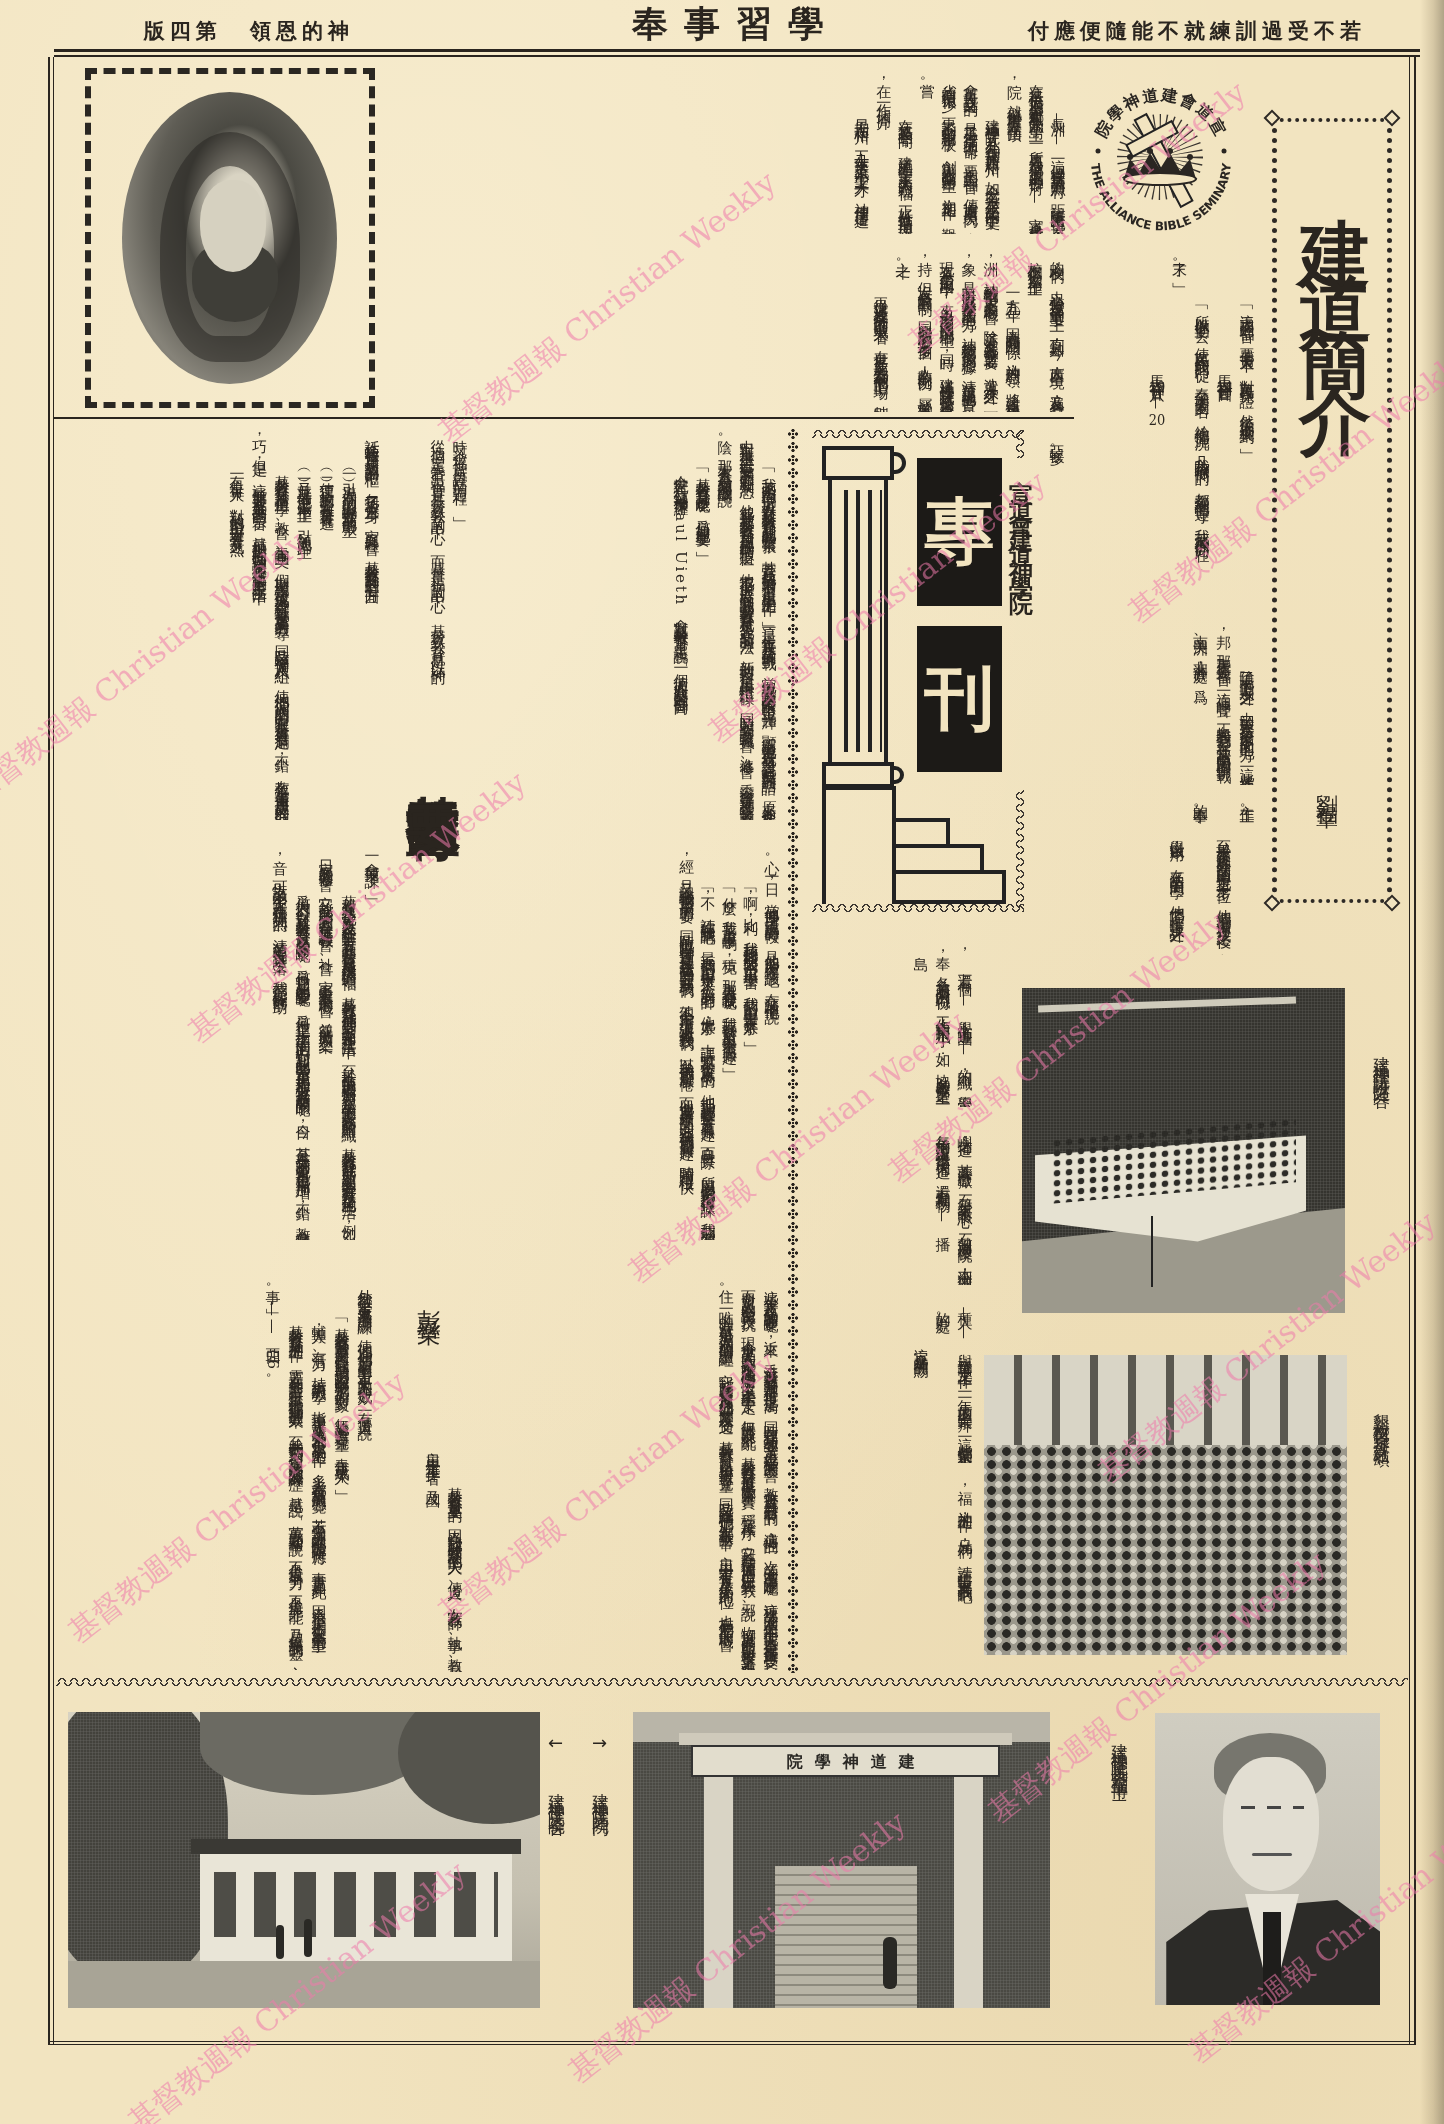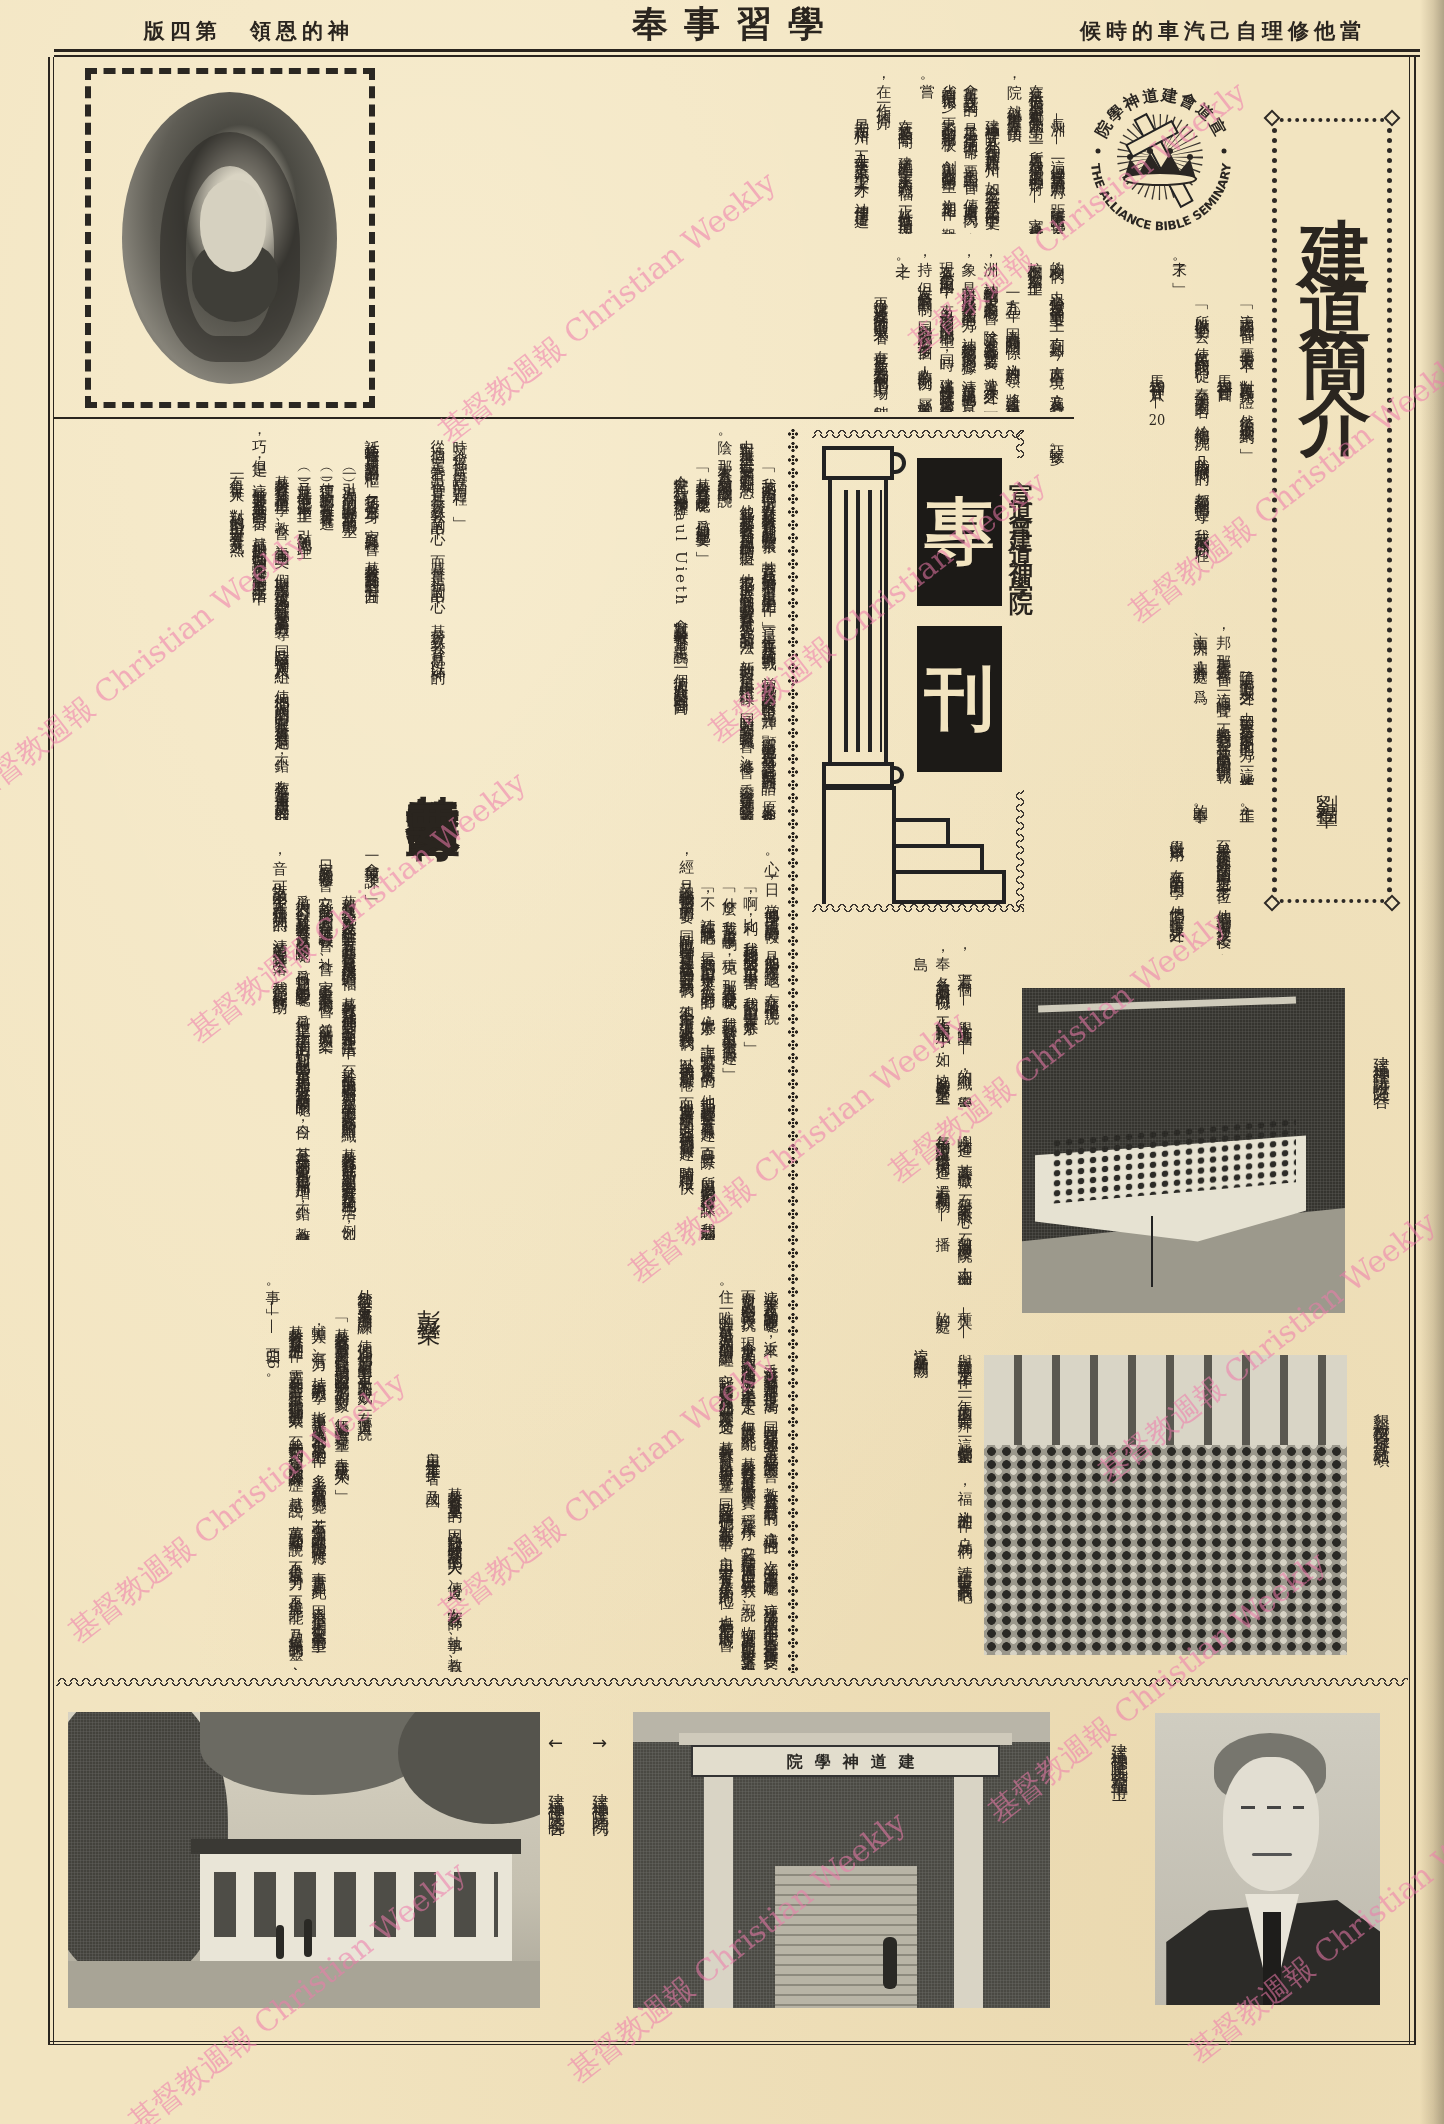--- a/index.html
+++ b/index.html
@@ -169,21 +169,21 @@
 
 <div class="abs paper-tint"></div>
 <div class="abs paper-edge"></div>
 
 <div class="abs mast-side mast-left">
   <span>神的恩領</span>
   <span>第四版</span>
 </div>
 <div class="abs mast-title rtl">學習事奉</div>
 <div class="abs mast-side mast-date">
-  <span>當他修理自己汽車的時候</span>
+  <span>若不受過訓練就不能隨便應付</span>
 </div>
 <div class="abs rule" style="left:54px;top:49px;width:1366px;height:3px;"></div>
 <div class="abs rule" style="left:54px;top:55px;width:1366px;height:1.5px;"></div>
 
 <div class="abs frame-l"></div>
 <div class="abs frame-r"></div>
 <div class="abs frame-b"></div>
 <div class="abs rule" style="left:54px;top:417px;width:1020px;height:2px;"></div>
 
 <div class="abs stamp">

